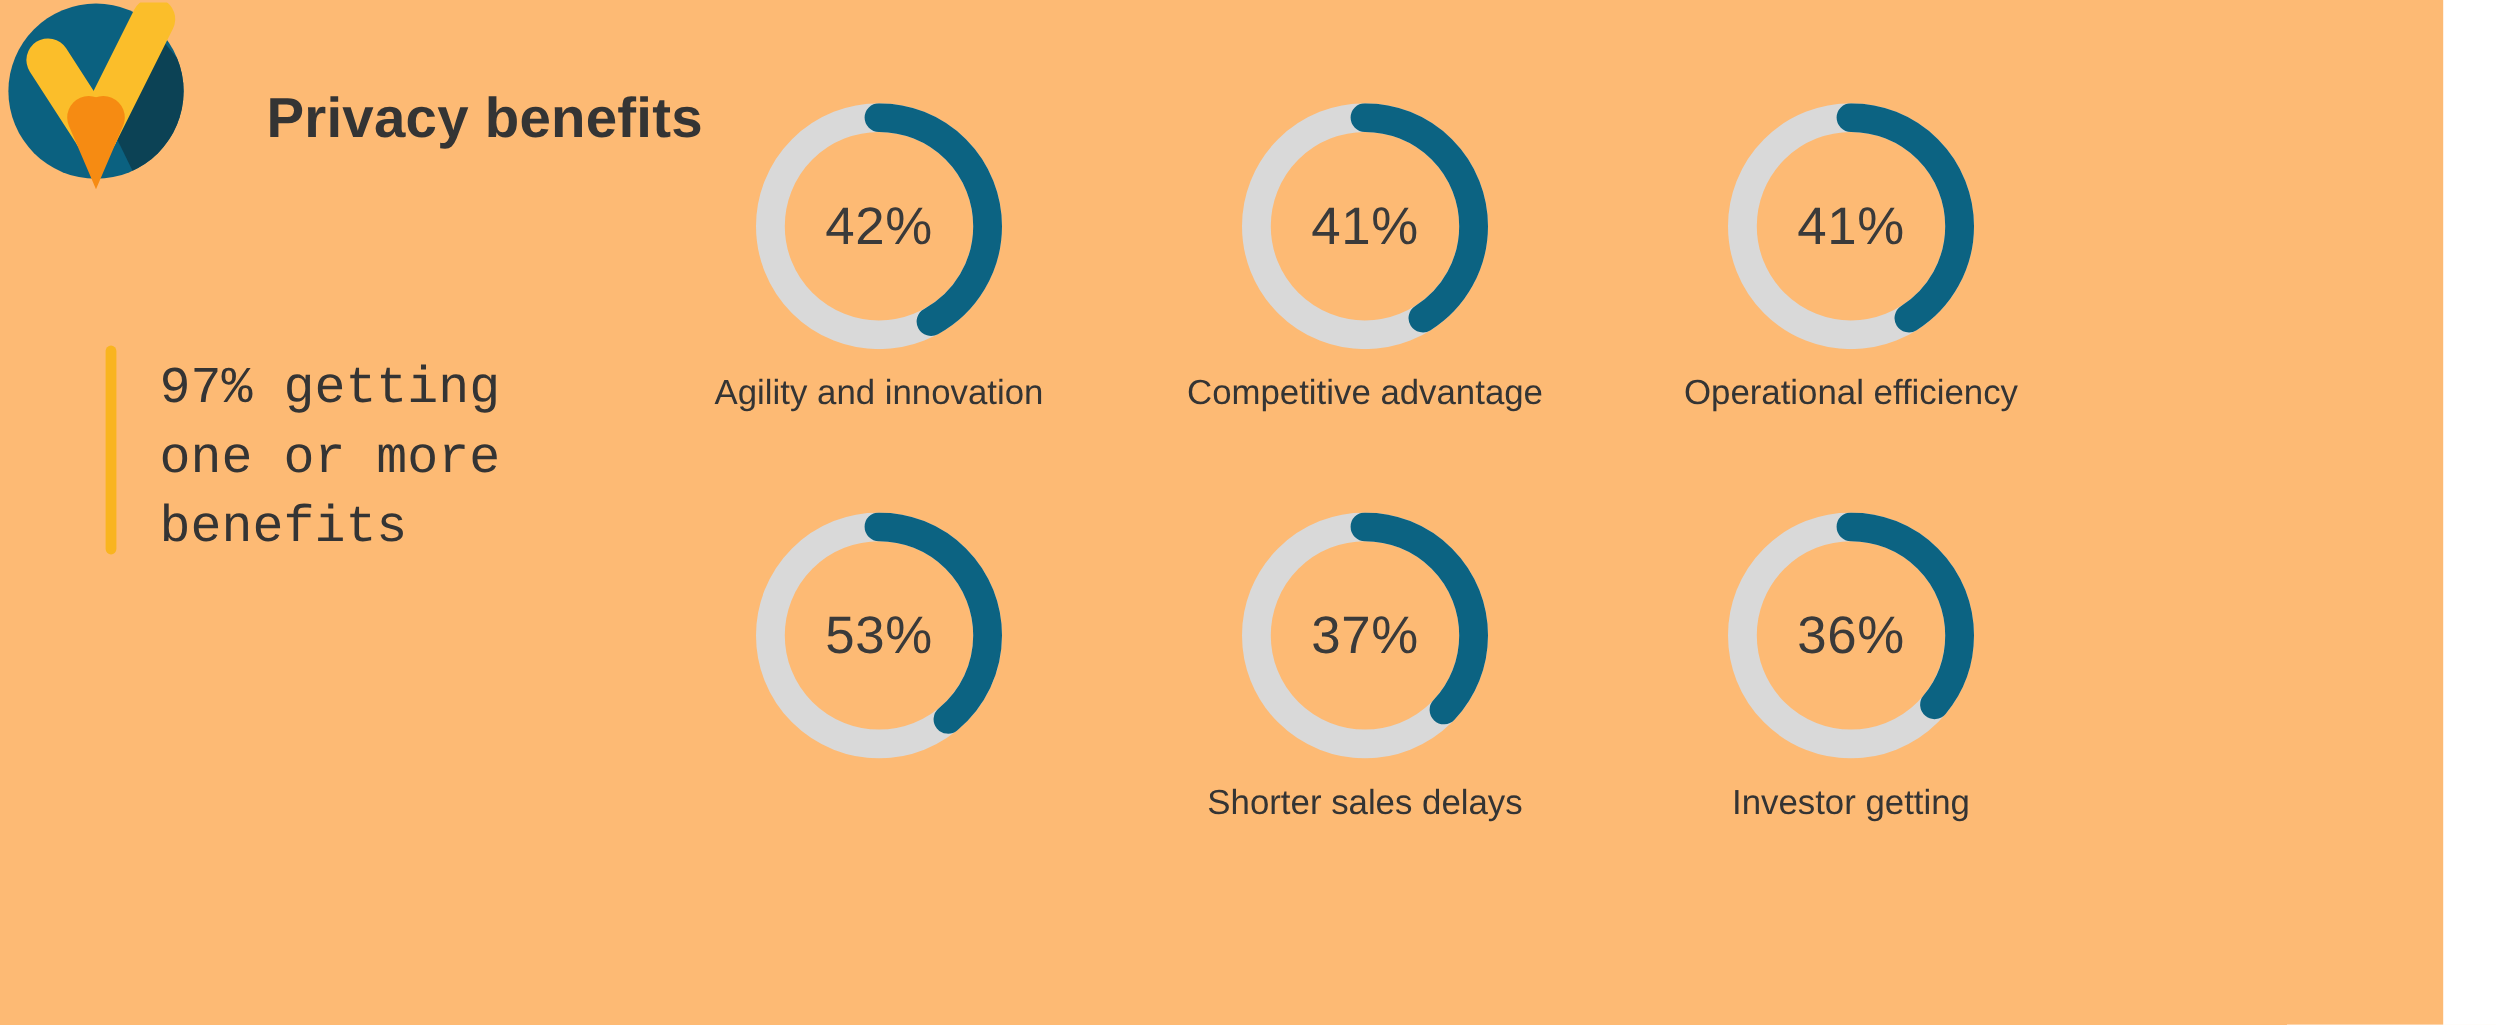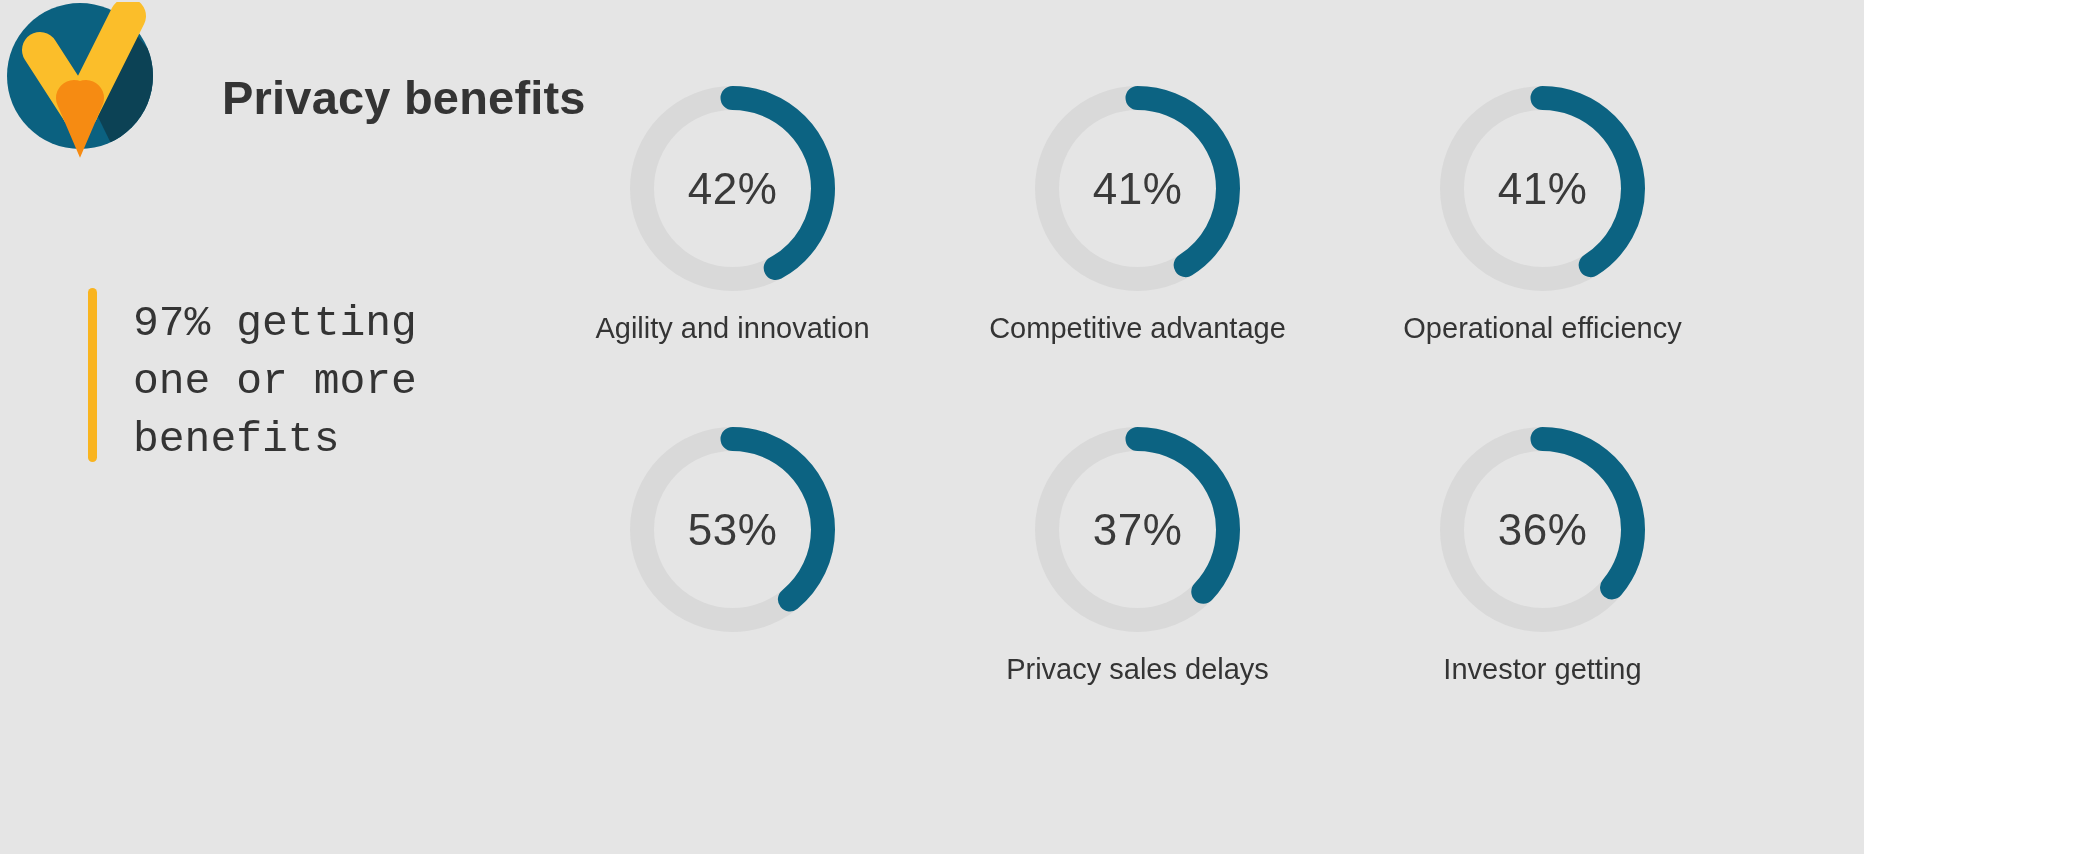--- a/index.html
+++ b/index.html
@@ -10,23 +10,23 @@
   body {
     width: 2080px;
     height: 854px;
     overflow: hidden;
     font-family: "Liberation Sans", sans-serif;
     -webkit-font-smoothing: antialiased;
   }
 
   #stage {
     position: relative;
-    width: 1864px;
+    width: 2036px;
     height: 854px;
-    background: #e5e5e5;
+    background: #fdba74;
   }
 
   
   #logo-mark {
     position: absolute;
     left: 4px;
     top: 2px;
     width: 156px;
     height: 156px;
   }
@@ -193,21 +193,21 @@
           </div>
         </div>
         <div class="donut-cell">
           <div class="donut-wrap">
             <svg viewBox="0 0 205 205">
               <circle cx="102.5" cy="102.5" r="90.5" fill="none" stroke="#D9D9D9" stroke-width="24"></circle>
               <circle cx="102.5" cy="102.5" r="90.5" fill="none" stroke="#0C6382" stroke-width="24" stroke-linecap="round" stroke-dasharray="210.39246001090845 358.2358102888441" transform="rotate(-90 102.5 102.5)"></circle>
             </svg>
             <div class="donut-value">37%</div>
           </div>
-          <div class="donut-label">Privacy sales delays</div>
+          <div class="donut-label">Shorter sales delays</div>
         </div>
         <div class="donut-cell">
           <div class="donut-wrap">
             <svg viewBox="0 0 205 205">
               <circle cx="102.5" cy="102.5" r="90.5" fill="none" stroke="#D9D9D9" stroke-width="24"></circle>
               <circle cx="102.5" cy="102.5" r="90.5" fill="none" stroke="#0C6382" stroke-width="24" stroke-linecap="round" stroke-dasharray="204.7061773079109 363.9220929918416" transform="rotate(-90 102.5 102.5)"></circle>
             </svg>
             <div class="donut-value">36%</div>
           </div>
           <div class="donut-label">Investor getting</div>

